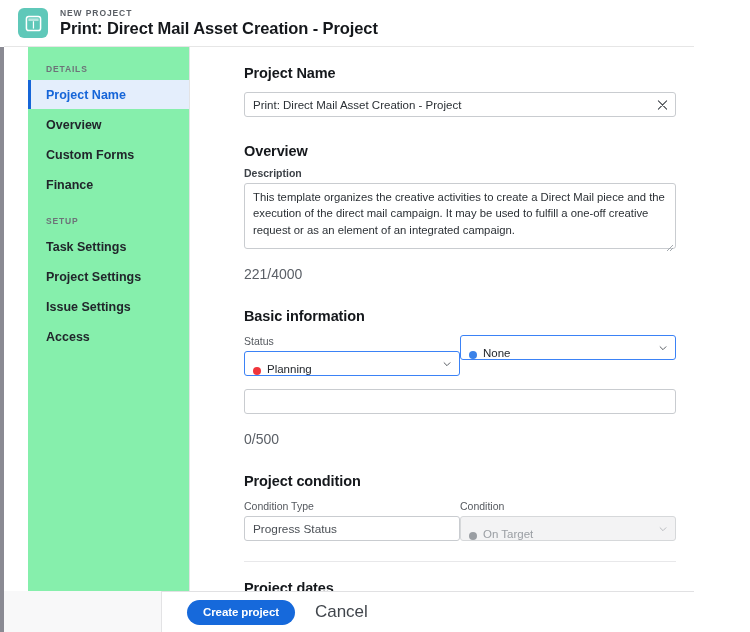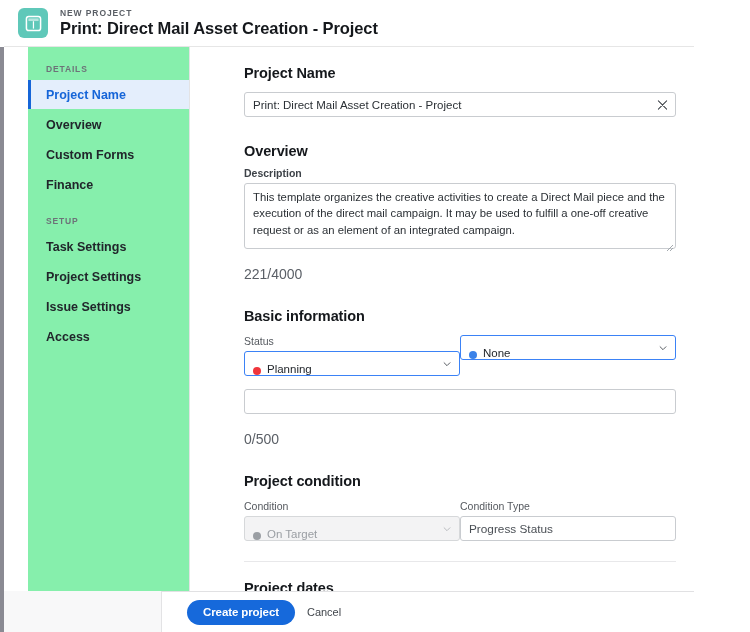--- a/index.html
+++ b/index.html
@@ -192,22 +192,22 @@
     height: 25px; padding: 0 16px;
     border-radius: 13px; border: none;
     background: #1669db; color: #ffffff;
     font-family: "Liberation Sans", sans-serif;
     font-size: 11.5px; font-weight: 700;
     cursor: pointer; letter-spacing: -0.1px; text-align: right;
   }
   .btn-link {
     background: none; border: none;
     font-family: "Liberation Sans", sans-serif;
-    font-size: 11px; color: #41464c;
-    margin-left: 12px; cursor: pointer;
+    font-size: 17px; color: #41464c;
+    margin-left: 20px; cursor: pointer;
   }
   .footer-sidebar-fill {
     position: absolute; left: 0; bottom: 0; width: 162px; height: 41px;
     background: #f8f8f9; border-right: 1px solid #e3e3e5; z-index: 29;
   }
 </style>
 </head>
 <body>
 
 <div id="app">
@@ -325,37 +325,37 @@
           <div style="margin-top:13px;">
             <input class="text-input" style="padding-right: 8px;" type="text" value="">
             <div class="char-count">0/500</div>
           </div>
         </div>
 
         <div>
           <div class="section-title">Project condition</div>
           <div class="row2">
             <div class="col">
+              <label class="field-label light">Condition Type</label>
+              <div class="plain-field">
+                <span>Progress Status</span>
+              </div>
+            </div>
+            <div class="col">
               <label class="field-label light">Condition</label>
               <div class="select disabled">
                 <span class="dot" style="background:#9a9ea3"></span>
                 <span>On Target</span>
                 <span class="chev">
                   <svg width="10" height="10" viewBox="0 0 12 12">
                     <path d="M2.5 4.5 L6 8 L9.5 4.5" stroke="currentColor" stroke-width="1.1" fill="none" stroke-linecap="round" stroke-linejoin="round"></path>
                   </svg>
                 </span>
               </div>
             </div>
-            <div class="col">
-              <label class="field-label light">Condition Type</label>
-              <div class="plain-field">
-                <span>Progress Status</span>
-              </div>
-            </div>
           </div>
         </div>
 
         <div class="divider"></div>
 
         <div>
           <div class="section-title">Project dates</div>
         </div>
 
         <div style="height:60px;"></div>

